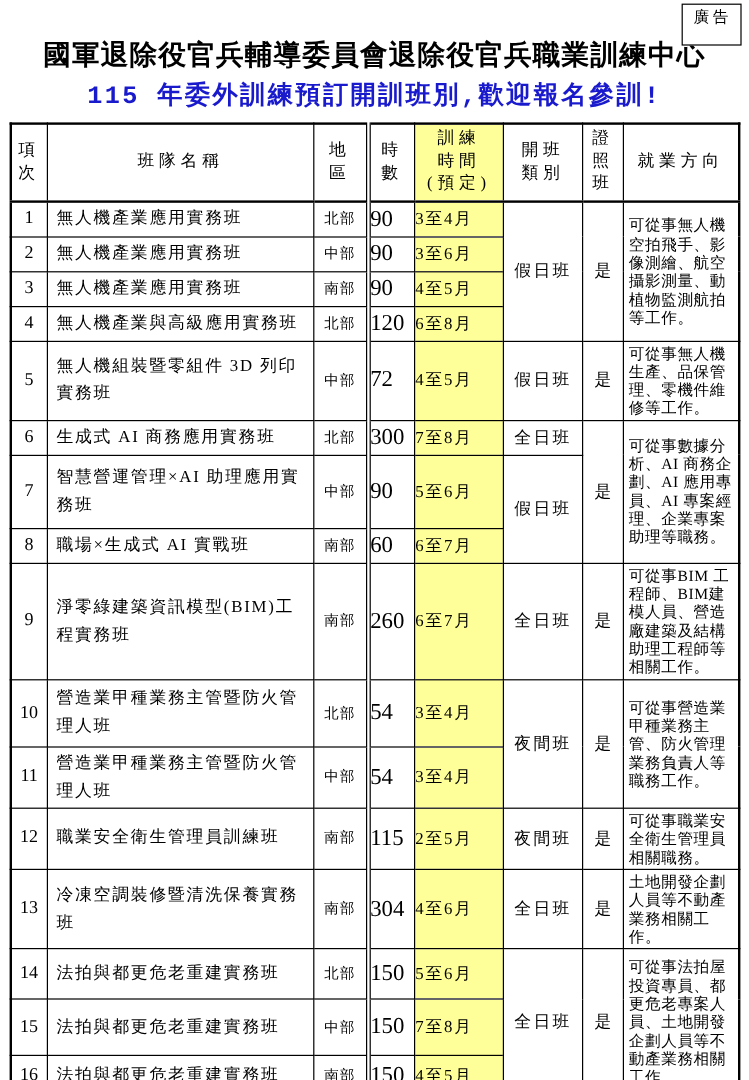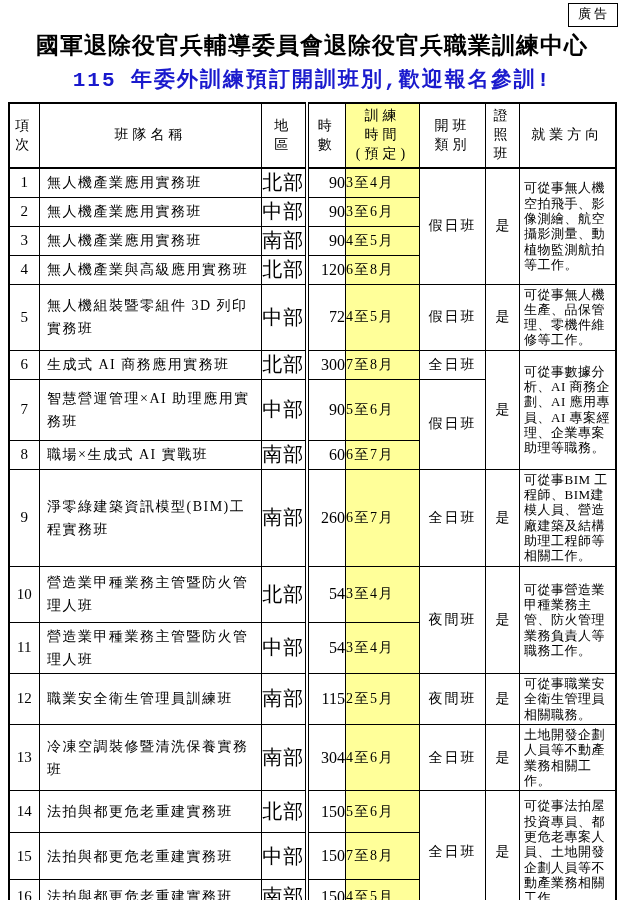--- a/index.html
+++ b/index.html
@@ -6,21 +6,21 @@
   body{
     width:624px;height:900px;
     background:#ffffff;color:#000;
     font-family:"Liberation Serif","DejaVu Serif",serif;
     position:relative;overflow:hidden;
   }
   
   .ad-box{
     position:absolute;top:3px;right:6px;
     border:1px solid #000;
-    padding:2px 7px 3px 9px;
+    padding:2px 7px 14px 9px;
     font-size:13px;letter-spacing:3px;line-height:1.3;
     background:#fff;
   }
   .title{
     margin:30px 4px 4px 4px;
     text-align:center;
     font-size:23px;font-weight:bold;
     letter-spacing:1px;white-space:nowrap;
   }
   .subtitle{
@@ -51,22 +51,22 @@
     letter-spacing:4px;
     line-height:1.35;
   }
   th.c-time,td.c-time{background:var(--hl,#FFFF99);}
   td.c-idx{font-size:15px;text-align:center;}
   td.c-name{
     font-size:14px;text-align:left;
     padding:2px 2px 2px 7px;
     letter-spacing:1.5px;line-height:1.65;
   }
-  td.c-region{font-size:20px;text-align:center;letter-spacing:1px;}
-  td.c-hours{font-size:16px;text-align:right;}
+  td.c-region{font-size:12px;text-align:center;letter-spacing:1px;}
+  td.c-hours{font-size:19px;text-align:left;}
   
   th.c-hours,td.c-hours{border-left:4px double #000;}
   td.c-time{font-size:14px;letter-spacing:1.5px;}
   td.c-type{font-size:14px;text-align:center;letter-spacing:2px;}
   td.c-cert{font-size:14px;text-align:center;}
   td.c-career{
     font-size:13px;text-align:left;
     padding:2px 2px 2px 4px;
     letter-spacing:0.5px;line-height:1.18;
   }

